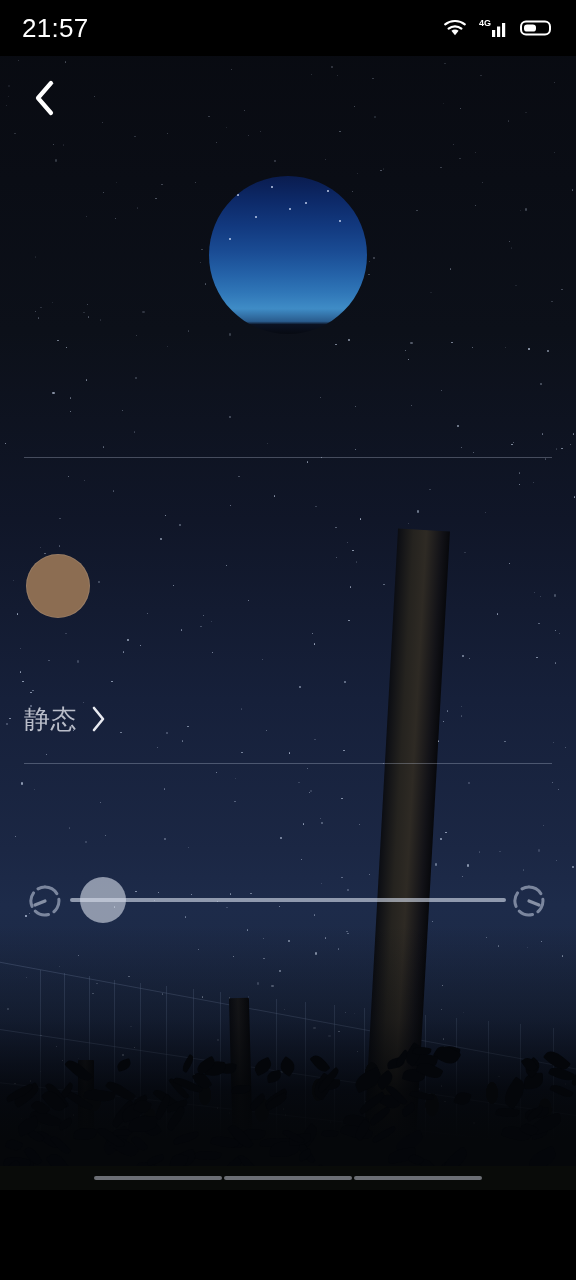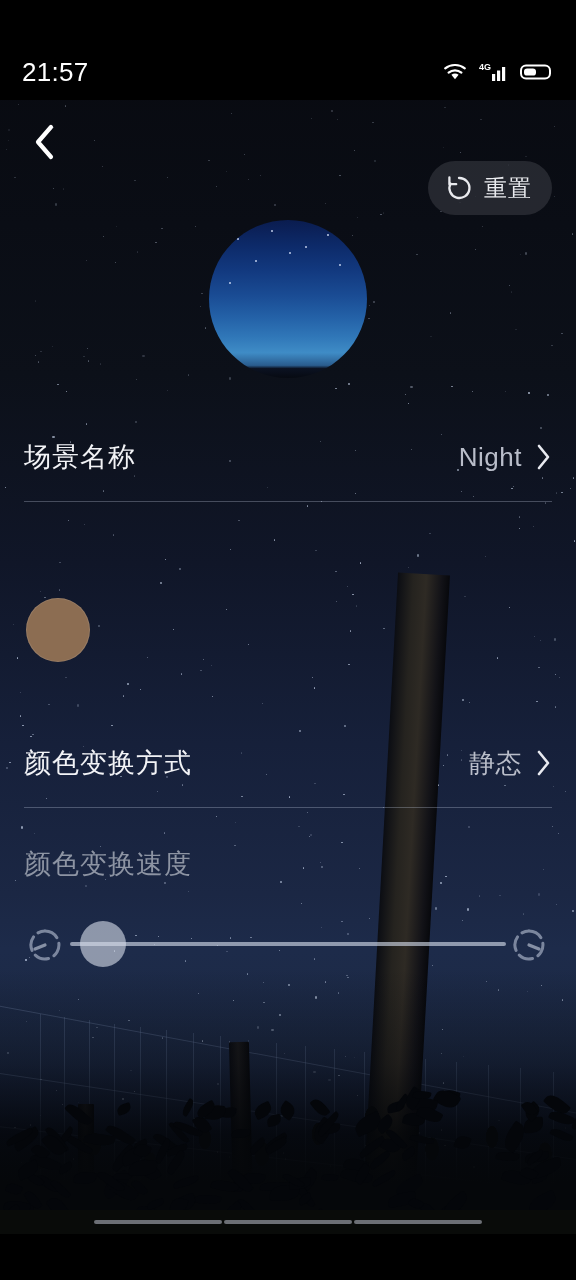--- a/index.html
+++ b/index.html
@@ -1,19 +1,19 @@
 <!DOCTYPE html>
 <html><head>
 <meta charset="utf-8">
 <style>
   * { margin:0; padding:0; box-sizing:border-box; }
   html,body { width:576px; height:1280px; background:#000; overflow:hidden; }
   body { font-family:"Liberation Sans","DejaVu Sans",sans-serif; -webkit-font-smoothing:antialiased; }
 
-  .phone { position:relative; width:576px; height:1190px; overflow:hidden; background:#05070c;margin-top:44px; }
+  .phone { position:relative; width:576px; height:1190px; overflow:hidden; background:#05070c; }
 
   
   .bg { position:absolute; inset:0; overflow:hidden; }
   .sky2 {
     position:absolute; left:0; right:0; top:0; height:1280px;
     background:linear-gradient(180deg,
         rgba(8,10,16,1) 0px, rgba(10,13,21,1) 180px, rgba(12,16,25,1) 330px,
         rgba(16,22,40,1) 520px, rgba(22,32,58,1) 700px, rgba(27,39,68,1) 850px,
         rgba(29,43,74,1) 905px, rgba(28,41,68,1) 1000px, rgba(22,32,58,1) 1090px,
         rgba(13,19,32,1) 1160px, rgba(9,12,20,1) 1230px, rgba(7,9,16,1) 1280px);
@@ -772,70 +772,50 @@
   </div>
 
   <div class="topbar">
     <div class="back">
       <svg width="26" height="40" viewBox="0 0 26 40">
         <path d="M20 5 L7 20 L20 35" stroke="#fff" stroke-width="4.2" fill="none" stroke-linecap="round" stroke-linejoin="round"></path>
       </svg>
     </div>
   </div>
 
-  <div class="reset-btn">
-    <svg width="28" height="28" viewBox="0 0 28 28">
-      <path d="M5.5 9.5 A10 10 0 1 0 14 4" stroke="#e9eaee" stroke-width="2.3" fill="none" stroke-linecap="round"></path>
-      <path d="M4.4 3.4 L4.4 10.2 L11.2 10.2" stroke="#e9eaee" stroke-width="2.3" fill="none" stroke-linecap="round" stroke-linejoin="round"></path>
-    </svg>
-    <span class="txt">重置</span>
-  </div>
 
   <div class="preview">
     <div class="pstars">
       <i style="left:28px;top:18px"></i>
         <i style="left:62px;top:10px"></i>
       <i style="left:96px;top:26px"></i>
         <i style="left:118px;top:14px"></i>
       <i style="left:46px;top:40px"></i>
         <i style="left:130px;top:44px"></i>
       <i style="left:20px;top:62px"></i>
         <i style="left:80px;top:32px"></i>
     </div>
   </div>
 
   <div class="content">
 
-    <div class="row" style="top:392px;height:42px;">
-      <span class="label">场景名称</span>
-      <span class="right">
-        <span class="value">Night</span>
-        <svg width="16" height="28" viewBox="0 0 16 28">
-          <path d="M3 3 L12 14 L3 25" stroke="#e8eaf0" stroke-width="2.6" fill="none" stroke-linecap="round" stroke-linejoin="round"></path>
-        </svg>
-      </span>
-    </div>
     <div class="divider" style="top:457px;"></div>
 
     <div class="swatch"></div>
 
     <div class="row" style="top:698px;height:42px;">
-      <span class="label">颜色变换方式</span>
       <span class="right">
         <span class="value">静态</span>
         <svg width="16" height="28" viewBox="0 0 16 28">
           <path d="M3 3 L12 14 L3 25" stroke="#e8eaf0" stroke-width="2.6" fill="none" stroke-linecap="round" stroke-linejoin="round"></path>
         </svg>
       </span>
     </div>
     <div class="divider" style="top:763px;"></div>
 
-    <div class="row" style="top:800px;height:40px;">
-      <span class="label-dim">颜色变换速度</span>
-    </div>
 
     <div class="slider-wrap">
       <svg class="spd-ico" style="left:28px;" viewBox="0 0 34 34">
         <path d="M17 3 a14 14 0 1 1 -0.1 0" stroke="#c9d2e4" stroke-width="3" fill="none" stroke-linecap="round" stroke-dasharray="14 6"></path>
         <path d="M17 17 L7 21" stroke="#dde4f1" stroke-width="3.2" fill="none" stroke-linecap="round"></path>
       </svg>
 
       <div class="track"></div>
       <div class="thumb"></div>
 

